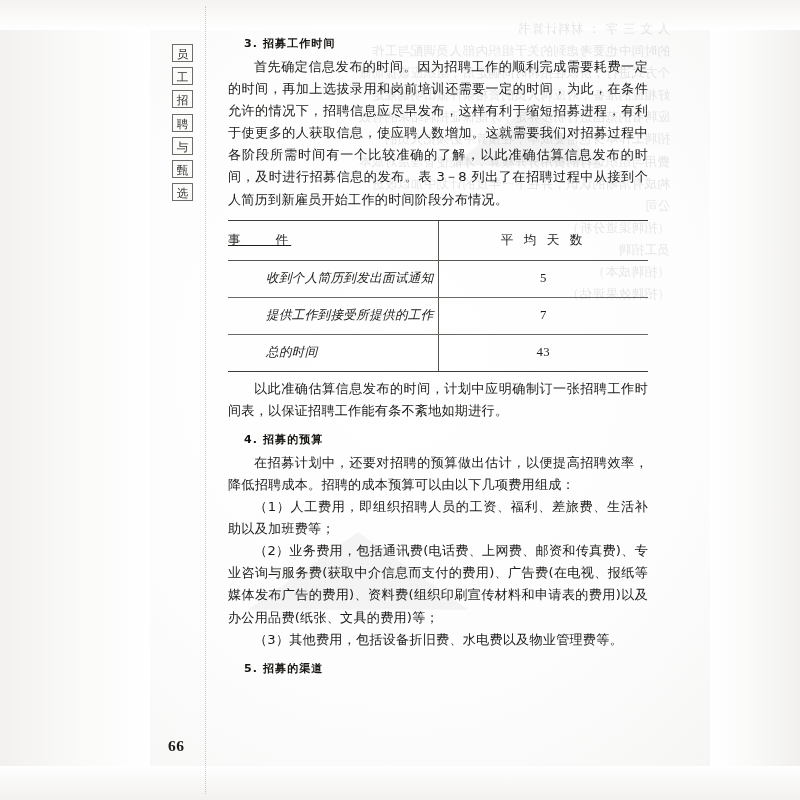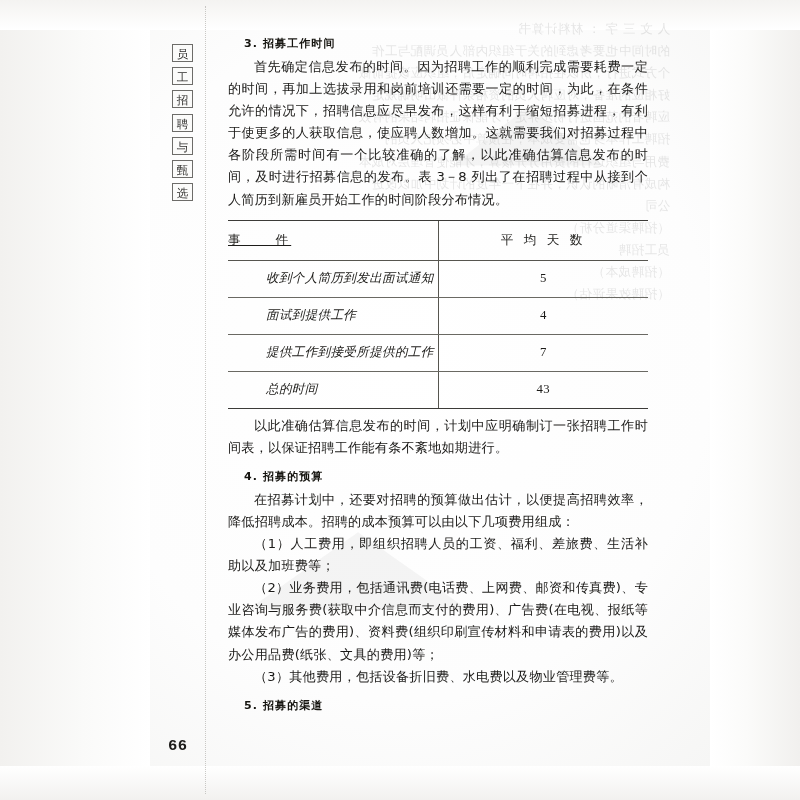--- a/index.html
+++ b/index.html
@@ -170,21 +170,21 @@
   }
   table.data td.ev{ text-align:left; padding-left:38px;font-style:italic; }
   table.data td.dy{ text-align:center; border-left:1px solid #56554f; width:150px;
                     font-family:"Liberation Serif",serif; font-size:12.8px; }
   table.data tbody tr:last-child td{ border-bottom:1.6px solid #3c3b38; }
 
   
   #folio{
     position:absolute;
     left:168px;top:737px;
-    font-family:Liberation Mono, monospace;
+    font-family:Liberation Serif, serif;
     font-size:15.5px;
     font-weight:bold;
     color:#1c1b19;
     letter-spacing:.5px;
     z-index:6;
   }
 </style>
 </head>
 <body>
 
@@ -239,24 +239,20 @@
             <th class="col-event">事　　件</th>
             <th class="col-days">平 均 天 数</th>
           </tr>
         </thead>
         <tbody id="table-body">
             <tr>
               <td class="ev">收到个人简历到发出面试通知</td>
               <td class="dy">5</td>
             </tr>
             <tr>
-              <td class="ev">面试到提供工作</td>
-              <td class="dy">4</td>
-            </tr>
-            <tr>
               <td class="ev">提供工作到接受所提供的工作</td>
               <td class="dy">7</td>
             </tr>
             <tr>
               <td class="ev">总的时间</td>
               <td class="dy">43</td>
             </tr>
           </tbody>
       </table>
     </div>

